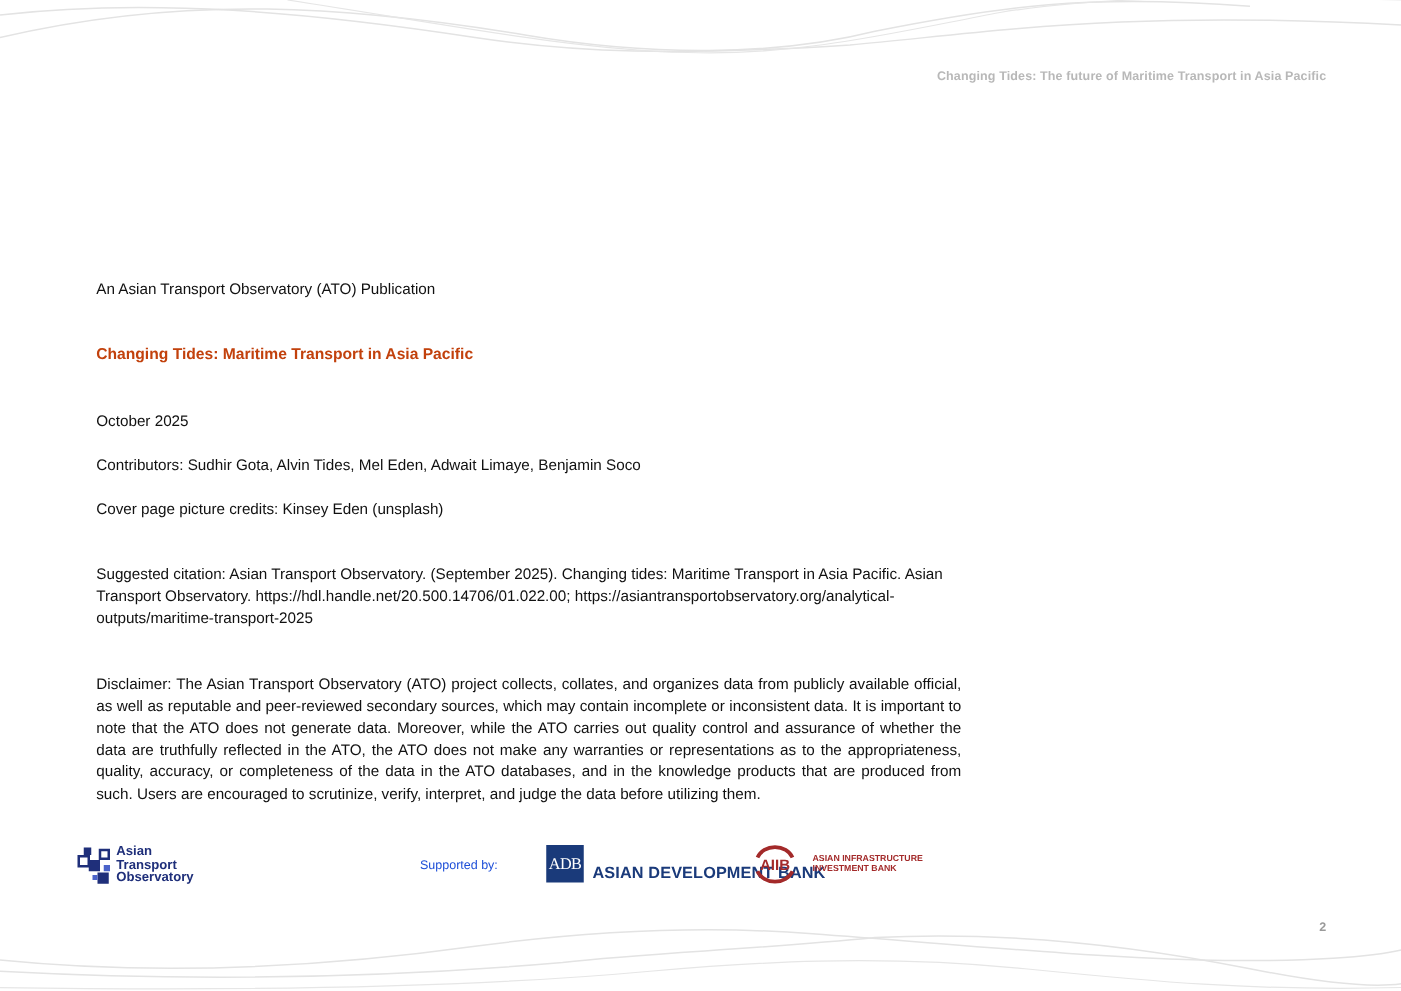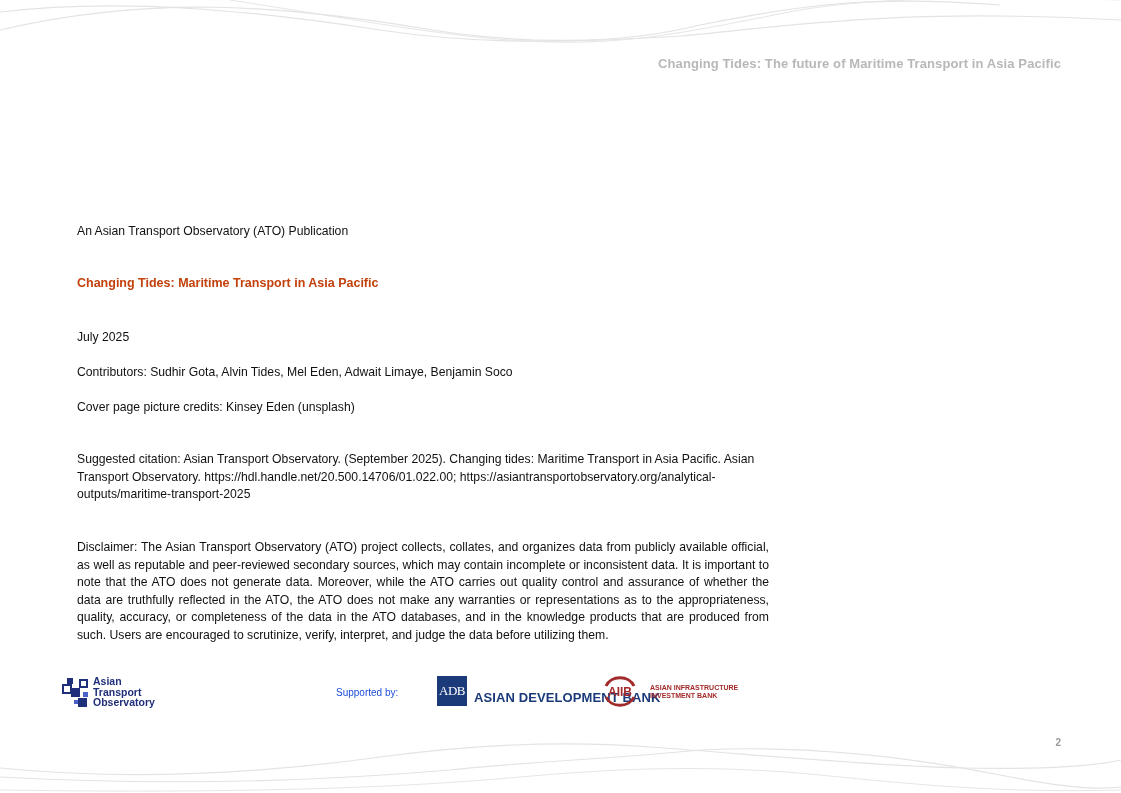--- a/index.html
+++ b/index.html
@@ -1,21 +1,21 @@
 <!DOCTYPE html>
 <html><head>
 <meta charset="utf-8">
 <style>
   html, body { margin: 0; padding: 0; background: #ffffff; }
   body { width: 1121px; height: 793px; position: relative; overflow: hidden;
          font-family: "Liberation Sans", "DejaVu Sans", sans-serif; color: #111; }
   .waves { position: absolute; left: 0; width: 1121px; pointer-events: none; }
   .waves.top { top: 0; height: 50px; }
   .waves.bottom { top: 735px; height: 58px; }
-  .running-header { position: absolute; right: 60px; top: 56px; font-size: 13px;
+  .running-header { position: absolute; right: 60px; top: 56px; font-size: 10px;
                     font-weight: bold; color: #b8b8b8; letter-spacing: 0.1px; }
   .page-number { position: absolute; right: 60px; top: 737px; font-size: 10px;
                  font-weight: bold; color: #9a9a9a; }
   .content { position: absolute; left: 61px; width: 692px; font-size: 12.2px; line-height: 17.6px; }
   .p { position: absolute; left: 0; margin: 16px; width: 692px; }
   .pub { top: 207px; }
   .title { top: 259px; font-weight: bold; color: #c2410c; font-size: 12.5px; }
   .date { top: 313px; }
   .contrib { top: 348px; }
   .credits { top: 383px; }
@@ -40,21 +40,21 @@
   <path d="M0,30 C150,-5 280,5 420,28 C520,45 620,45 700,25 C800,5 870,-5 1000,5" fill="none" stroke="#e3e3e3" stroke-width="1.2"></path>
   <path d="M0,12 C120,-2 250,10 380,30 C460,42 540,45 680,36 C800,25 900,8 1121,20" fill="none" stroke="#e3e3e3" stroke-width="1.2"></path>
   <path d="M230,0 C360,20 460,40 550,42 C640,45 720,25 800,10 C860,0 950,-5 1121,0" fill="none" stroke="#e6e6e6" stroke-width="1"></path>
 </svg>
 
 <div class="running-header">Changing Tides: The future of Maritime Transport in Asia Pacific</div>
 
 <div class="content">
   <p class="p pub">An Asian Transport Observatory (ATO) Publication</p>
   <p class="p title">Changing Tides: Maritime Transport in Asia Pacific</p>
-  <p class="p date">July 2025</p>
+  <p class="p date">October 2025</p>
   <p class="p contrib">Contributors: Sudhir Gota, Alvin Tides, Mel Eden, Adwait Limaye, Benjamin Soco</p>
   <p class="p credits">Cover page picture credits: Kinsey Eden (unsplash)</p>
   <p class="p citation">Suggested citation: Asian Transport Observatory. (September 2025). Changing tides: Maritime Transport in Asia Pacific. Asian Transport Observatory. https://hdl.handle.net/20.500.14706/01.022.00; https://asiantransportobservatory.org/analytical-outputs/maritime-transport-2025</p>
   <p class="p disclaimer">Disclaimer: The Asian Transport Observatory (ATO) project collects, collates, and organizes data from publicly available official, as well as reputable and peer-reviewed secondary sources, which may contain incomplete or inconsistent data. It is important to note that the ATO does not generate data. Moreover, while the ATO carries out quality control and assurance of whether the data are truthfully reflected in the ATO, the ATO does not make any warranties or representations as to the appropriateness, quality, accuracy, or completeness of the data in the ATO databases, and in the knowledge products that are produced from such. Users are encouraged to scrutinize, verify, interpret, and judge the data before utilizing them.</p>
 </div>
 
 <div class="footer">
   <div class="ato-logo">
     <svg class="ato-mark" viewBox="0 0 32 32">
       <rect x="6" y="2" width="6" height="6" fill="#1f2f7a"></rect>

